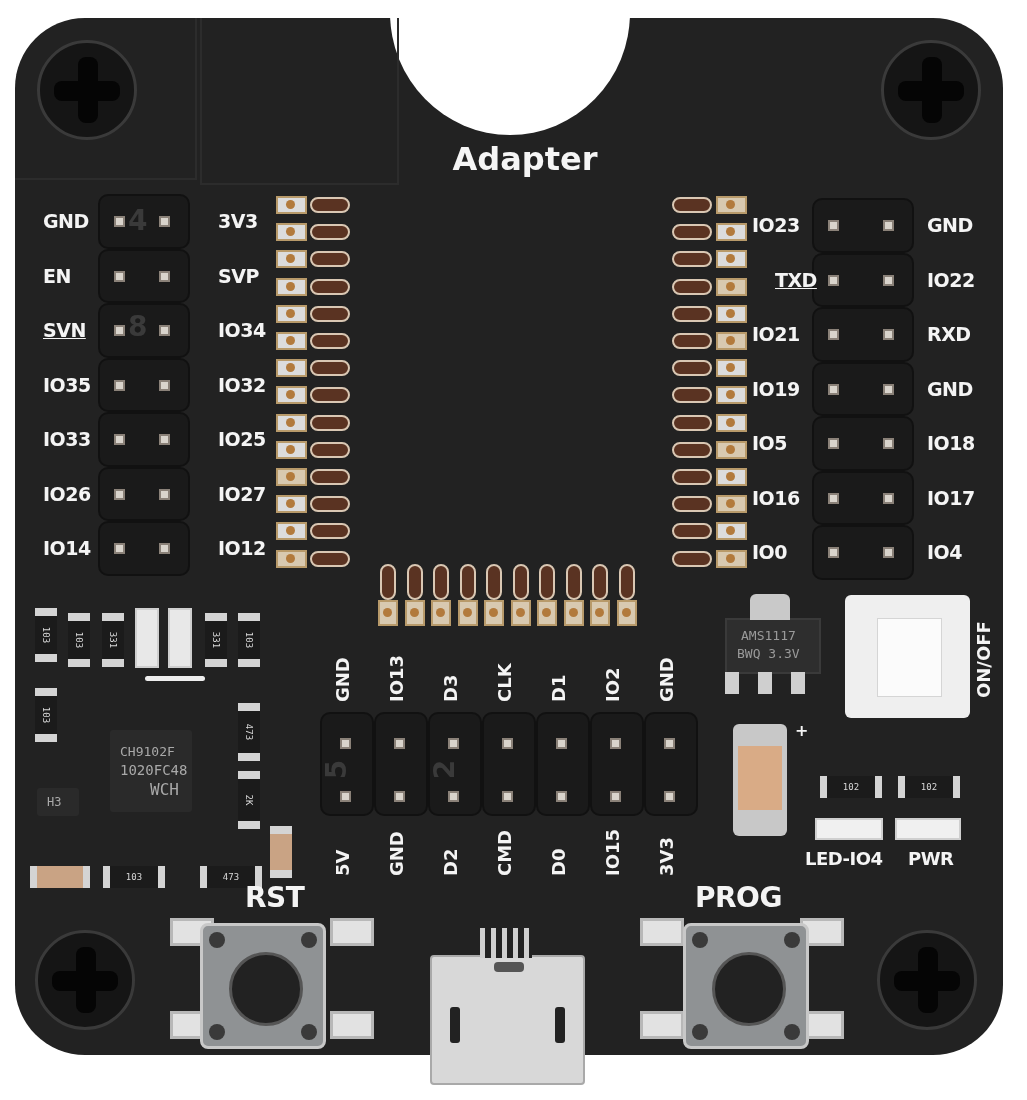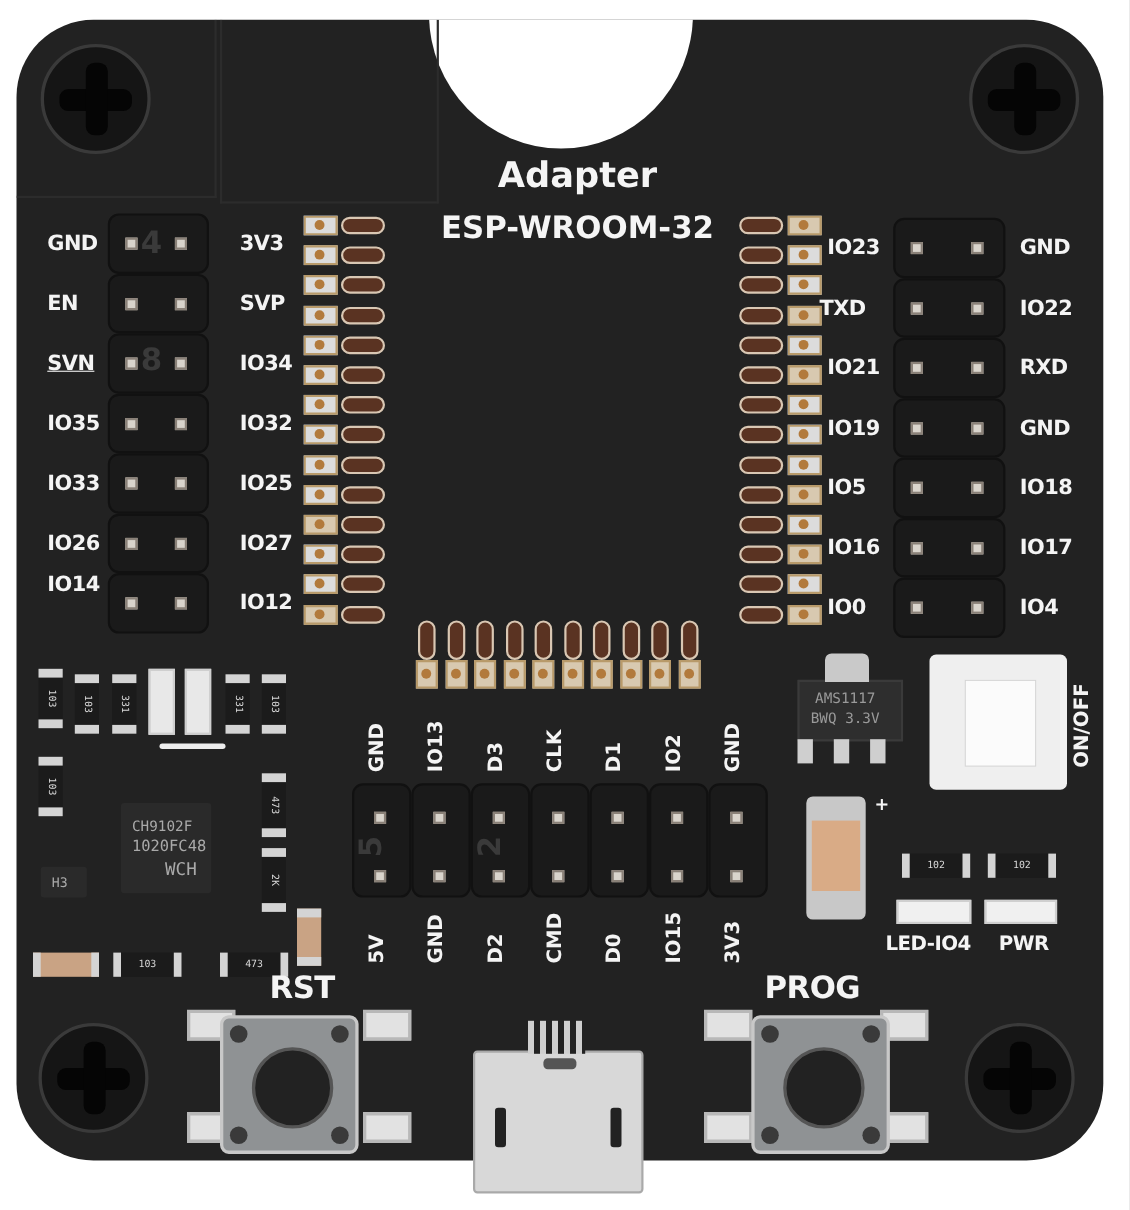--- a/index.html
+++ b/index.html
@@ -55,21 +55,20 @@
   <div class="screw" style="left:20px;top:912px;">
       <div class="h"></div>
       <div class="v2"></div>
     </div>
   <div class="screw" style="left:862px;top:912px;">
       <div class="h"></div>
       <div class="v2"></div>
     </div>
 
   <div class="title" style="top:122px;font-size:32px;">Adapter</div>
-  <div class="title" style="top:172px;font-size:28px;">ESP-WROOM-32</div>
 
   <div id="left-header">
       <div class="hdr-cell" style="left:83px;top:176px;width:88px;height:50.5px;"></div>
       <div class="pin" style="left:99px;top:198px;"></div>
       <div class="pin" style="left:144px;top:198px;"></div>
       <div class="lbl" style="left:28px;top:194px;">GND</div>
       <div class="lbl" style="left:203px;top:194px;">3V3</div>
       <div class="hdr-cell" style="left:83px;top:230.5px;width:88px;height:50.5px;"></div>
       <div class="pin" style="left:99px;top:252.5px;"></div>
       <div class="pin" style="left:144px;top:252.5px;"></div>
@@ -91,36 +90,36 @@
       <div class="lbl" style="left:28px;top:412px;">IO33</div>
       <div class="lbl" style="left:203px;top:412px;">IO25</div>
       <div class="hdr-cell" style="left:83px;top:448.5px;width:88px;height:50.5px;"></div>
       <div class="pin" style="left:99px;top:470.5px;"></div>
       <div class="pin" style="left:144px;top:470.5px;"></div>
       <div class="lbl" style="left:28px;top:466.5px;">IO26</div>
       <div class="lbl" style="left:203px;top:466.5px;">IO27</div>
       <div class="hdr-cell" style="left:83px;top:503px;width:88px;height:50.5px;"></div>
       <div class="pin" style="left:99px;top:525px;"></div>
       <div class="pin" style="left:144px;top:525px;"></div>
-      <div class="lbl" style="left:28px;top:504px;">IO14</div>
+      <div class="lbl" style="left:28px;top:521px;">IO14</div>
       <div class="lbl" style="left:203px;top:521px;">IO12</div>
       <div class="silk-num" style="left:113px;top:186px;">4</div>
       <div class="silk-num" style="left:113px;top:292px;">8</div>
     </div>
 
   <div id="right-header">
       <div class="hdr-cell" style="left:797px;top:180px;width:98px;height:50.5px;"></div>
       <div class="pin" style="left:813px;top:202px;"></div>
       <div class="pin" style="left:868px;top:202px;"></div>
       <div class="lbl" style="left:737px;top:198px;">IO23</div>
       <div class="lbl" style="left:912px;top:198px;">GND</div>
       <div class="hdr-cell" style="left:797px;top:234.5px;width:98px;height:50.5px;"></div>
       <div class="pin" style="left:813px;top:256.5px;"></div>
       <div class="pin" style="left:868px;top:256.5px;"></div>
-      <div class="lbl" style="left:730px;top:252.5px;">TXD</div>
+      <div class="lbl" style="left:760px;top:252.5px;text-decoration:underline;">TXD</div>
       <div class="lbl" style="left:912px;top:252.5px;">IO22</div>
       <div class="hdr-cell" style="left:797px;top:289px;width:98px;height:50.5px;"></div>
       <div class="pin" style="left:813px;top:311px;"></div>
       <div class="pin" style="left:868px;top:311px;"></div>
       <div class="lbl" style="left:737px;top:307px;">IO21</div>
       <div class="lbl" style="left:912px;top:307px;">RXD</div>
       <div class="hdr-cell" style="left:797px;top:343.5px;width:98px;height:50.5px;"></div>
       <div class="pin" style="left:813px;top:365.5px;"></div>
       <div class="pin" style="left:868px;top:365.5px;"></div>
       <div class="lbl" style="left:737px;top:361.5px;">IO19</div>

